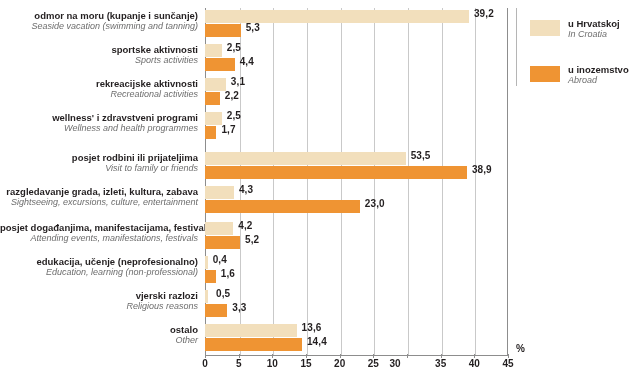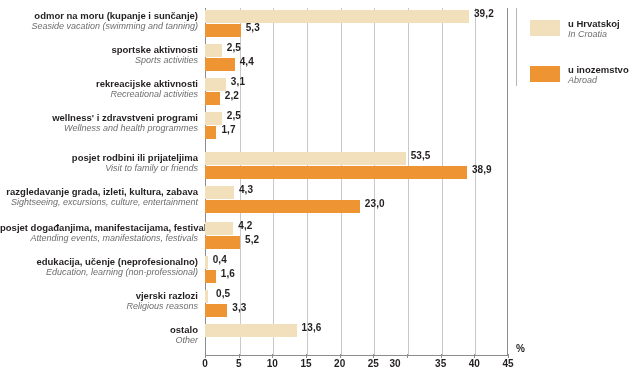--- a/index.html
+++ b/index.html
@@ -323,20 +323,24 @@
         </div>
       </div>
       <div class="row" style="top: 324px;">
         <div class="cat-label" style="top: 0px;">
           <span class="cat-hr">ostalo</span>
           <span class="cat-en">Other</span>
         </div>
         <div class="bar-track" style="top: 0px; width: 303px;">
           <div class="bar croatia" style="width: 91.5733px;"></div>
           <span class="bar-value" style="left: 96.5733px;">13,6</span>
+        </div>
+        <div class="bar-track" style="top: 14px; width: 303px;">
+          <div class="bar abroad" style="width: 96.96px;"></div>
+          <span class="bar-value" style="left: 101.96px;">14,4</span>
         </div>
       </div>
     </div>
 
   <div class="axis-ticks" id="axis-ticks">
       <div class="tick-mark" style="left: 0px;"></div>
       <div class="tick" style="left: 0px;">0</div>
       <div class="tick-mark" style="left: 33.6667px;"></div>
       <div class="tick" style="left: 33.6667px;">5</div>
       <div class="tick-mark" style="left: 67.3333px;"></div>

